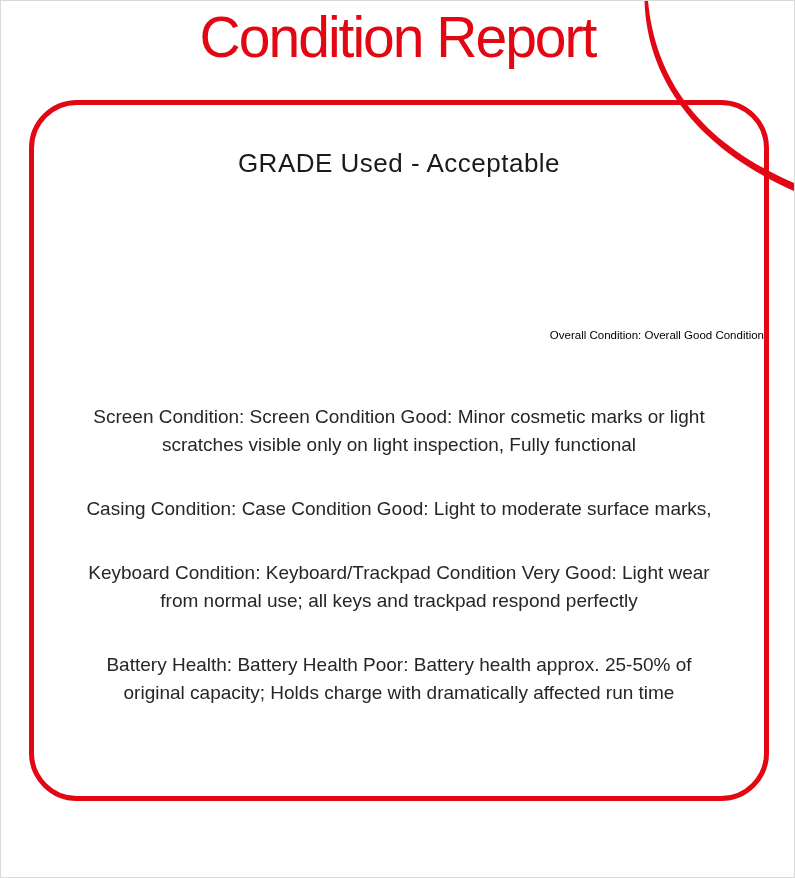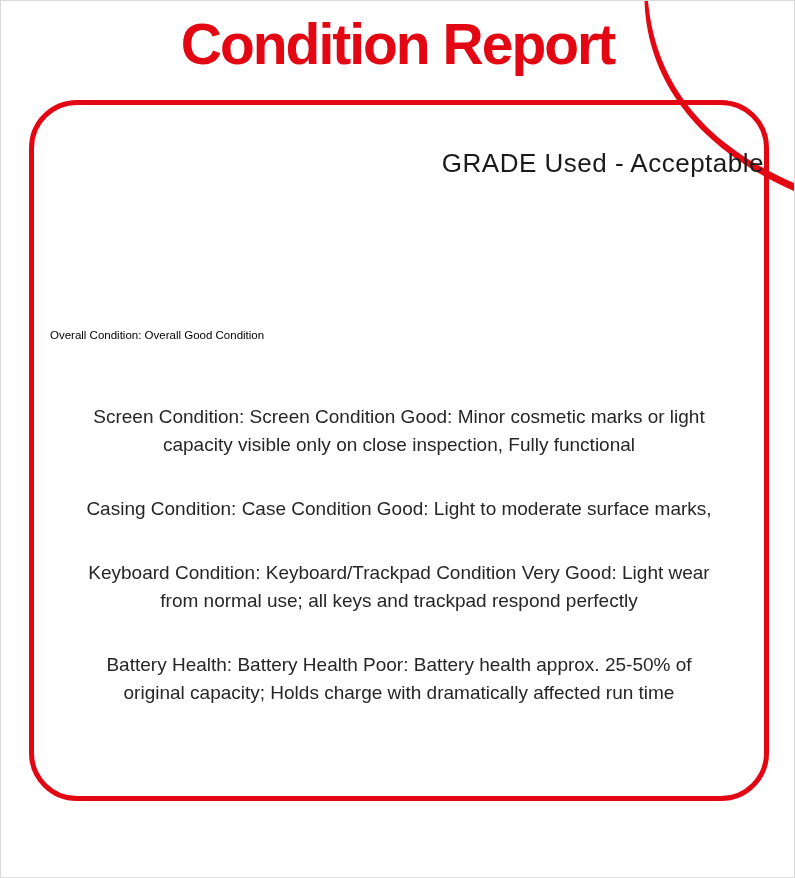--- a/index.html
+++ b/index.html
@@ -12,24 +12,24 @@
     width:795px;height:878px;
     background:#ffffff;
     border:1px solid #d9d9d9;
     box-sizing:border-box;
     overflow:hidden;
     font-family:"Liberation Sans", sans-serif;
   }
   .title{
     position:absolute;
     top:2px;left:0;right:0;
-    margin:8px;
+    margin:1px;
     text-align:center;
     font-family:"Liberation Sans", sans-serif;
-    font-weight:700;
+    font-weight:400;
     font-size:57px;
     letter-spacing:-2px;
     color:var(--accent-red);
   }
   .swoosh{
     position:absolute;
     top:0;right:0;
     width:160px;height:200px;
     pointer-events:none;
   }
@@ -37,29 +37,29 @@
     position:absolute;
     left:28px;top:99px;
     width:740px;height:701px;
     box-sizing:border-box;
     border:5px solid var(--accent-red);
     border-radius:48px;
     background:transparent;
   }
   .grade-heading{
     margin:43px 0 0 0;
-    text-align:right;
+    text-align:center;
     font-size:26px;
     font-weight:400;
     color:#1a1a1a;
     letter-spacing:0.5px;
   }
   .overall-condition{
-    margin:150px 0 0 16px;
-    text-align:left;
+    margin:150px 0 0 10px;
+    text-align:right;
     font-size:11.5px;
     color:#000000;
   }
   .conditions{
     margin-top:62px;
   }
   .condition{
     margin:0;
     text-align:center;
     font-size:19px;
@@ -88,21 +88,21 @@
   <div class="report-box">
 
     <div class="grade-heading">GRADE Used - Acceptable</div>
 
     <div class="overall-condition">Overall Condition: Overall Good Condition</div>
 
     <div class="conditions">
 
       <p class="condition">
         <span class="line">Screen Condition: Screen Condition Good: Minor cosmetic marks or light</span>
-        <span class="line">capacity visible only on close inspection, Fully functional</span>
+        <span class="line">scratches visible only on light inspection, Fully functional</span>
       </p>
 
       <p class="condition">
         <span class="line">Casing Condition: Case Condition Good: Light to moderate surface marks,</span>
       </p>
 
       <p class="condition">
         <span class="line">Keyboard Condition: Keyboard/Trackpad Condition Very Good: Light wear</span>
         <span class="line">from normal use; all keys and trackpad respond perfectly</span>
       </p>

